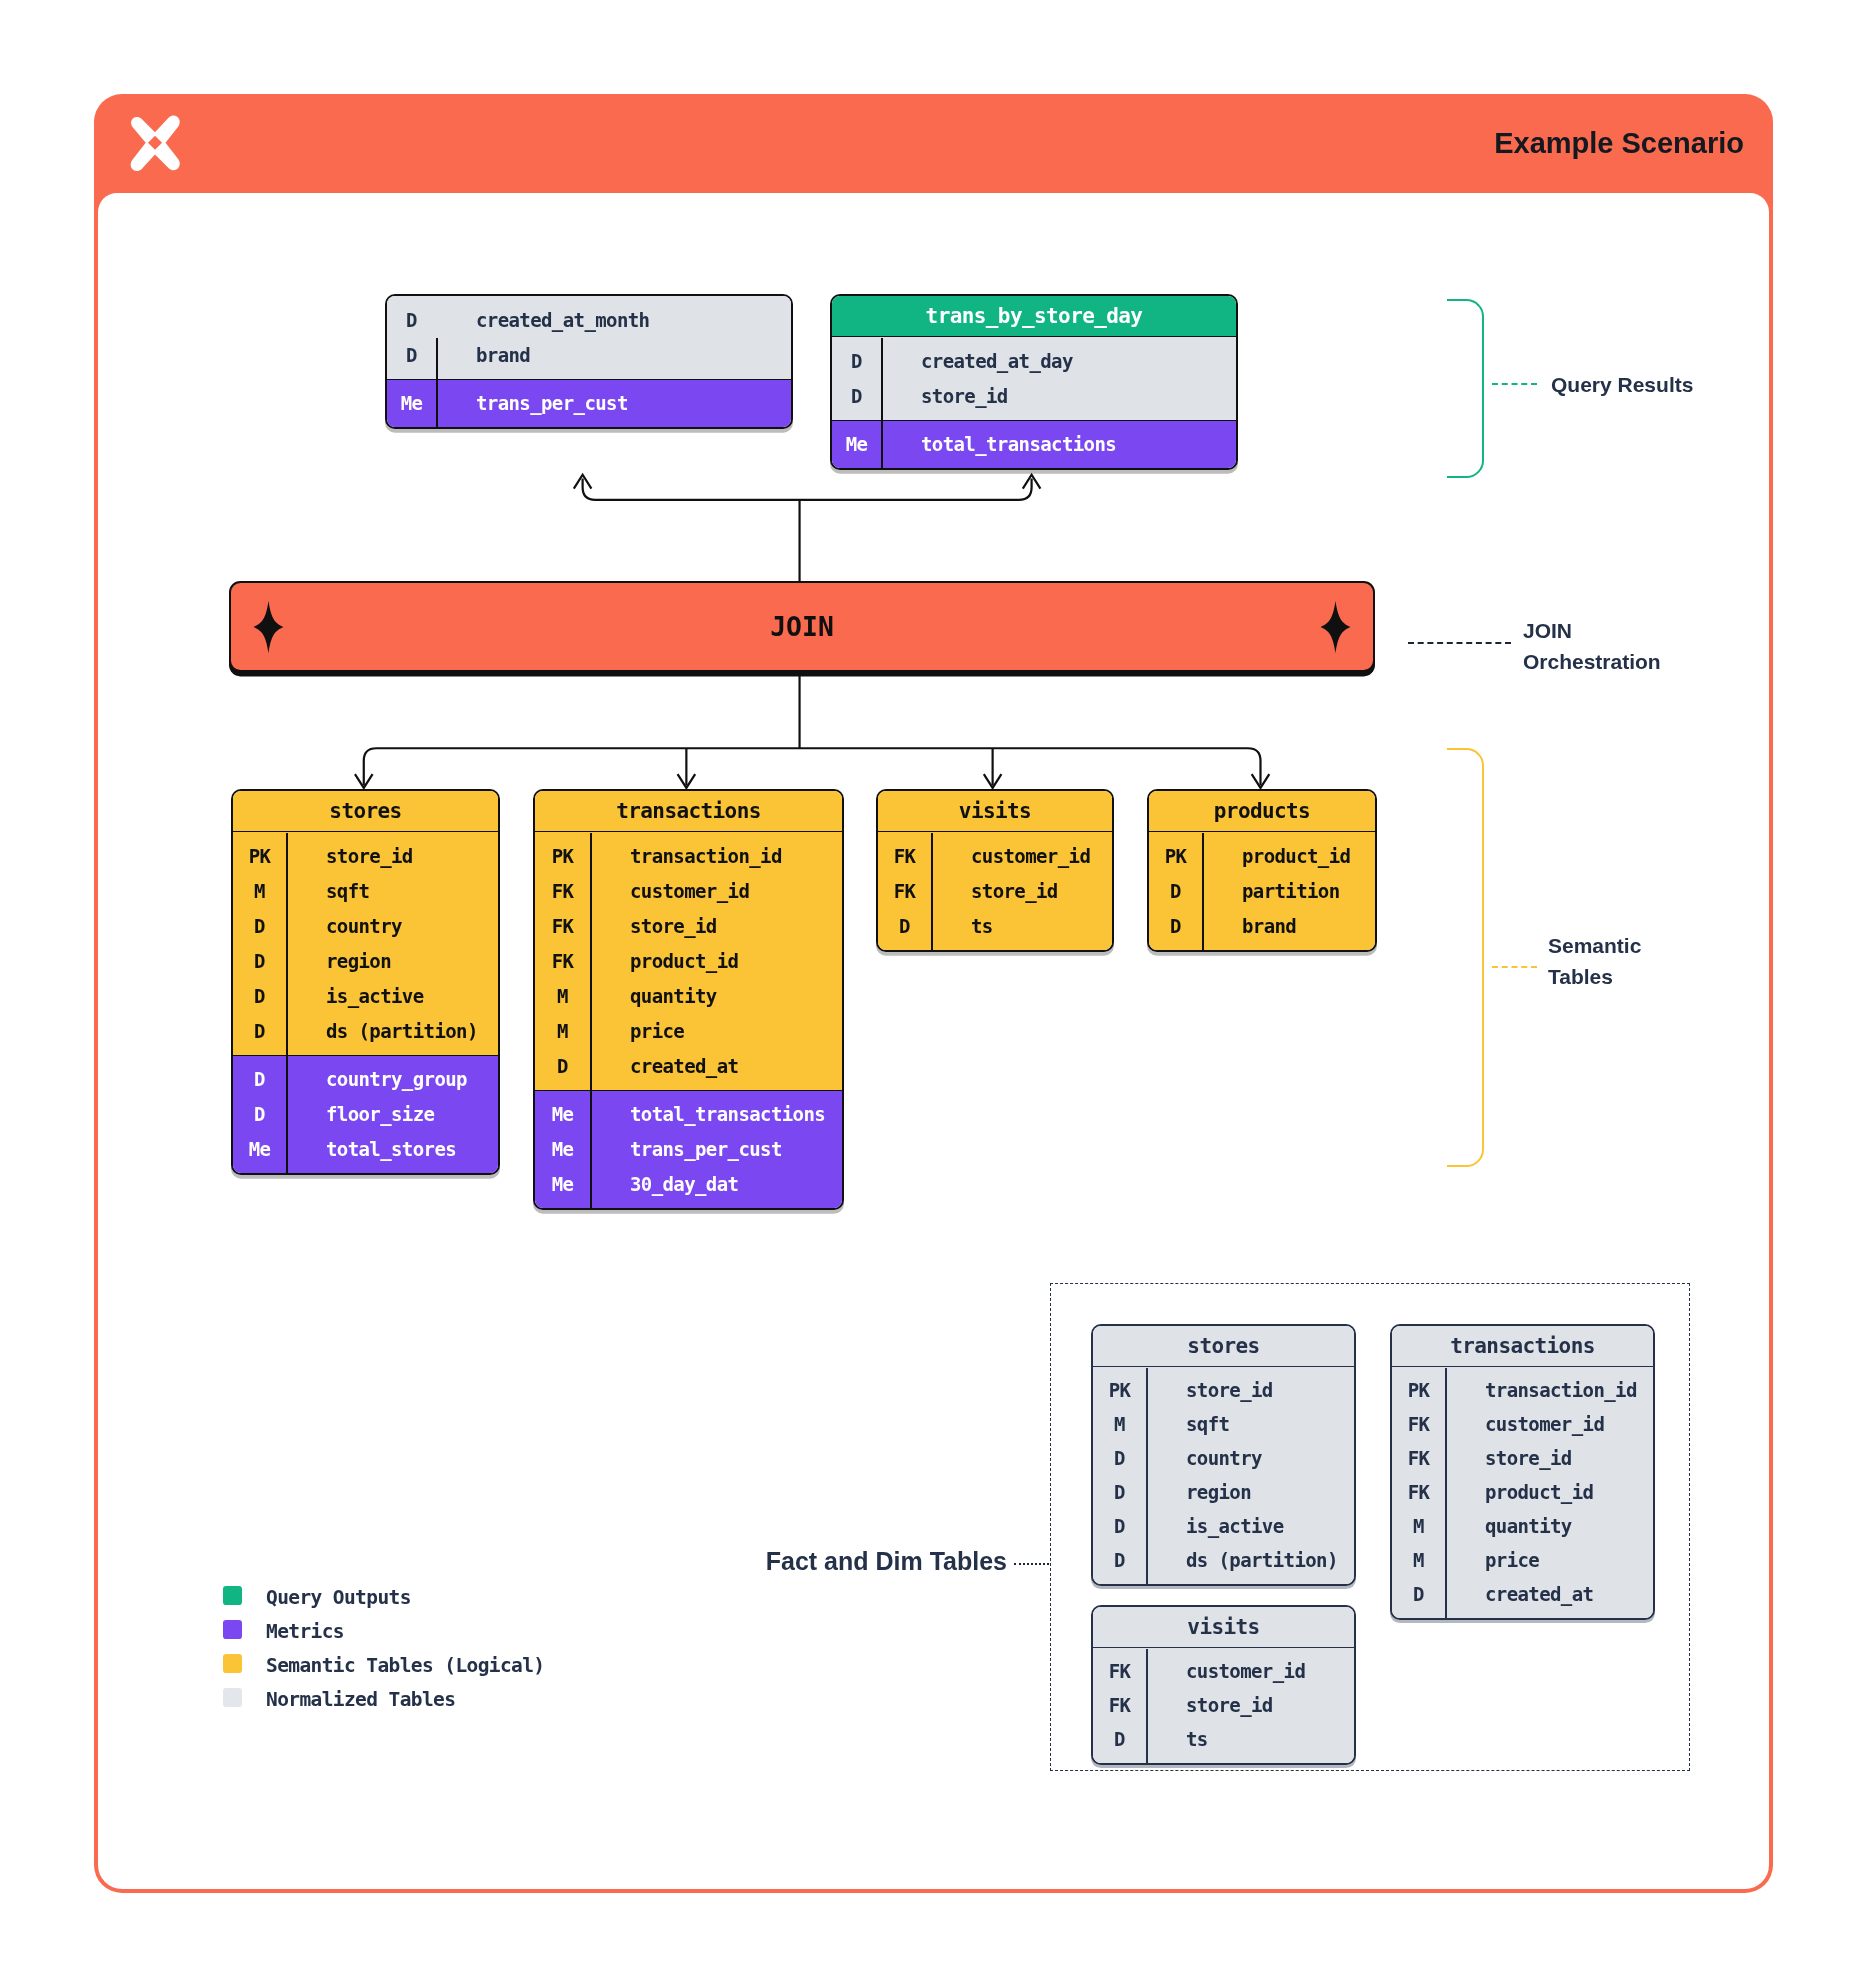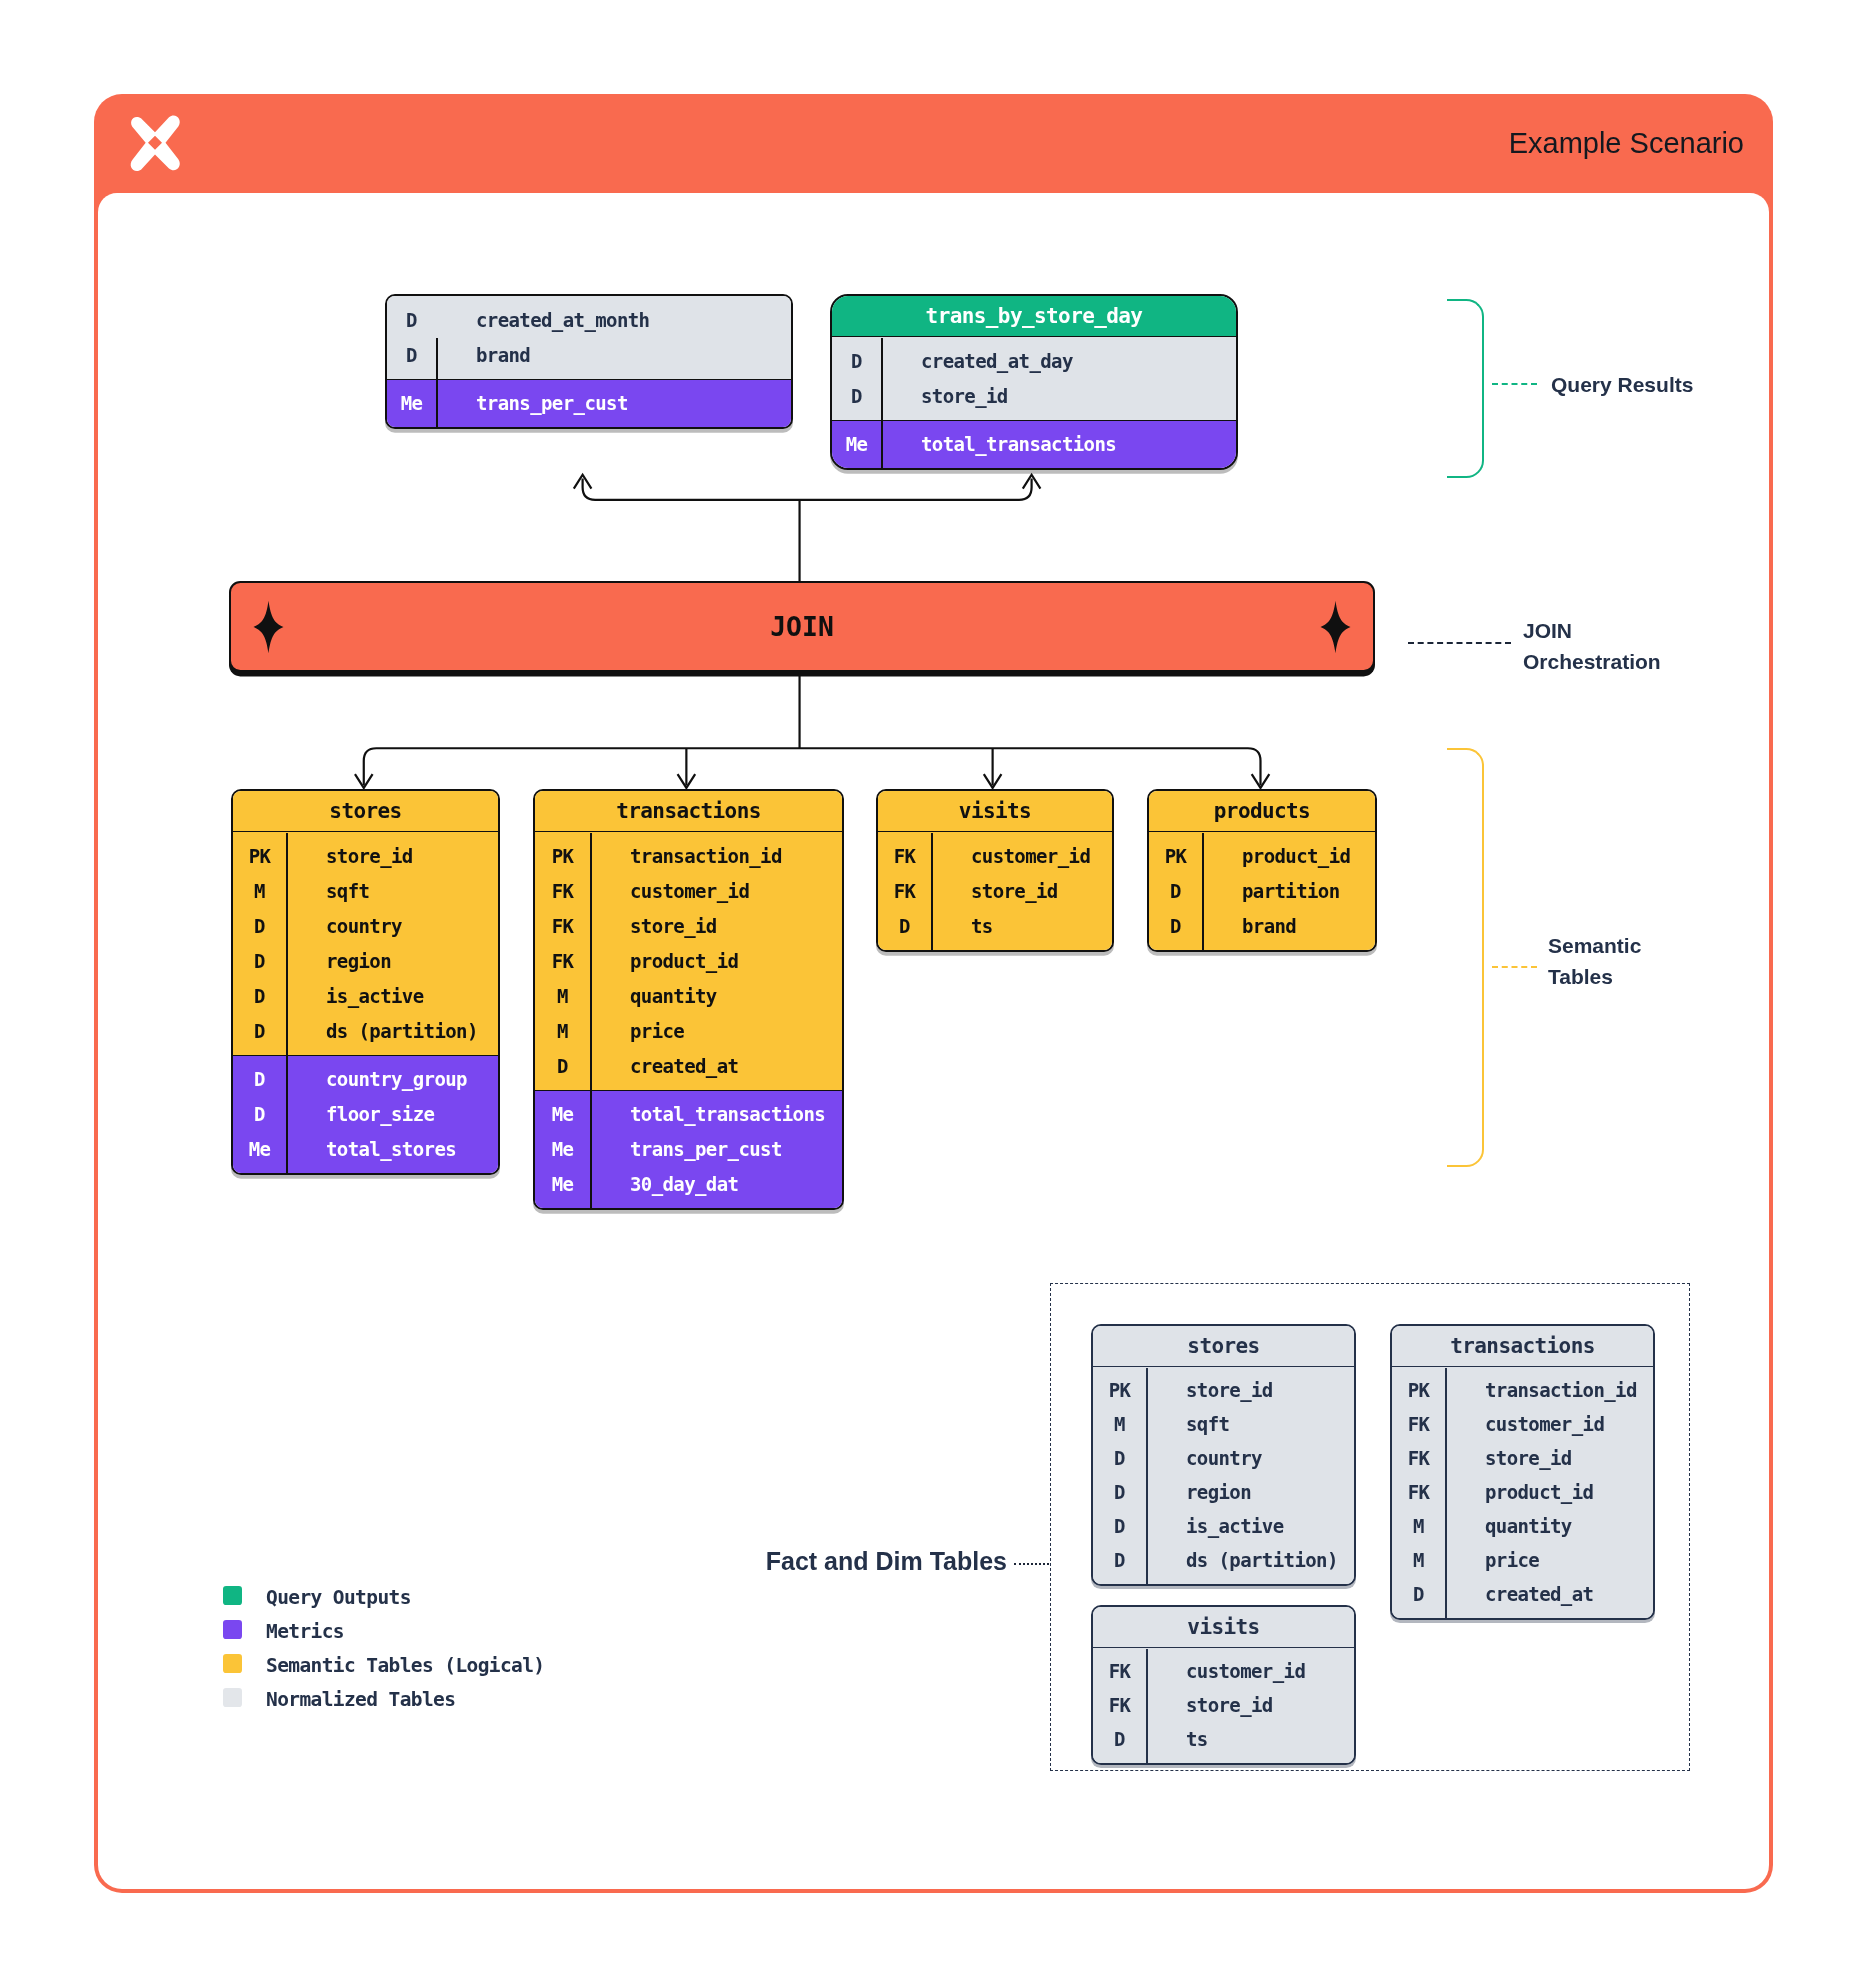--- a/index.html
+++ b/index.html
@@ -9,21 +9,21 @@
   html,body{margin:0;padding:0;background:#ffffff;}
   body{width:1868px;height:1985px;font-family:"DejaVu Sans Mono",monospace;}
   .canvas{position:relative;width:1868px;height:1985px;background:#fff;overflow:hidden;}
 
   
   .card{position:absolute;left:94px;top:94px;width:1679px;height:1799px;
         background:var(--c-orange);border-radius:28px;}
   .white-panel{position:absolute;left:3.8px;right:3.8px;top:99px;bottom:3.8px;background:#fff;
         border-radius:19px 19px 24px 24px;}
   .hdr-title{position:absolute;top:0;right:29px;height:99px;display:flex;align-items:center;
-        font-family:"Liberation Sans",sans-serif;font-weight:normal;font-size:29px;color:#14181f;}
+        font-family:"Liberation Sans",sans-serif;font-weight:bold;font-size:29px;color:#14181f;}
   .logo{position:absolute;left:26.4px;top:15px;}
 
   
   .tbl{position:absolute;border:2.5px solid var(--c-ink);border-radius:10px;overflow:hidden;
        background:#fff;box-shadow:0 3.8px 0 rgba(16,16,16,0.28);}
   .thead{height:40px;display:flex;align-items:center;justify-content:center;
        font-weight:bold;font-size:21px;border-bottom:1.9px solid var(--c-ink);letter-spacing:-0.6px;}
   .tgroup{padding:6.3px 0;}
   .tgroup + .tgroup{border-top:1.9px solid var(--c-ink);}
   .trow{height:35px;display:grid;grid-template-columns:var(--tagw,53px) 1fr;align-items:center;
@@ -40,21 +40,21 @@
   .g-purple{background:var(--c-purple);color:#ffffff;}
   .g-yellow{background:var(--c-yellow);color:#111111;}
 
   .norm{border-color:var(--c-navy);box-shadow:0 3.1px 0 rgba(36,49,73,0.35);}
   .norm .thead{border-color:var(--c-navy);}
   .norm .vline{background:var(--c-navy);}
   .norm .trow{height:34px;}
 
   
   #qr1{left:291px;top:200px;width:404px;}
-  #qr2{left:736px;top:200px;width:404px;border-radius:18px;}
+  #qr2{left:736px;top:200px;width:404px;}
   #sem-stores{left:137px;top:695px;width:265px;}
   #sem-transactions{left:439px;top:695px;width:307px;}
   #sem-visits{left:782px;top:695px;width:234px;}
   #sem-products{left:1053px;top:695px;width:226px;}
   #n-stores{left:997px;top:1230px;width:261px;}
   #n-transactions{left:1296px;top:1230px;width:261px;}
   #n-visits{left:997px;top:1511px;width:261px;}
 
   
   .join{position:absolute;left:135px;top:487px;width:1142px;height:87px;

